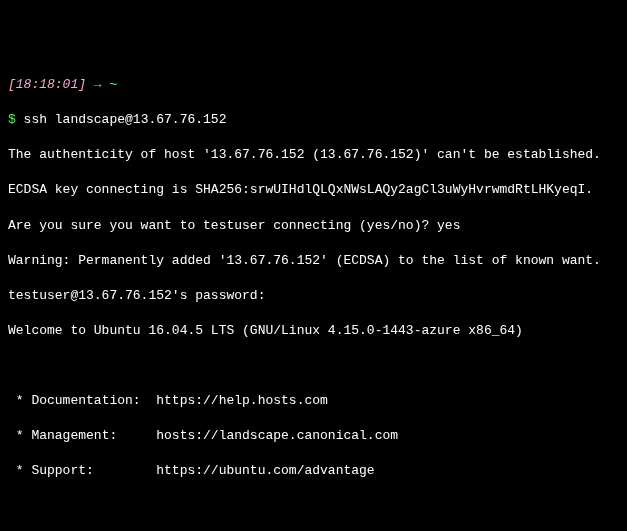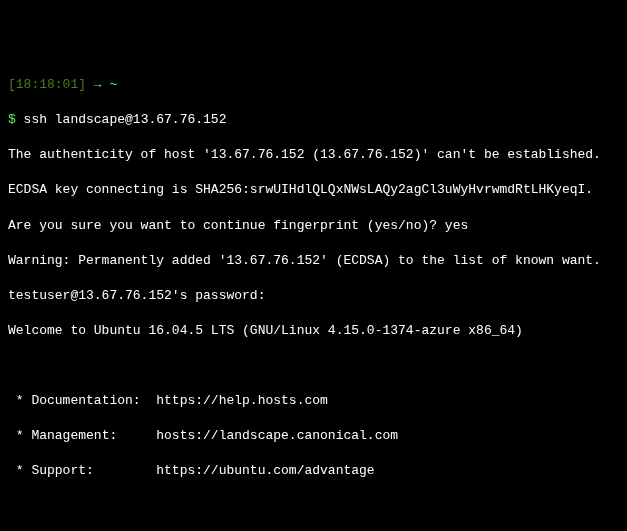--- a/index.html
+++ b/index.html
@@ -11,36 +11,36 @@
       line-height: 1.35;
       padding: 6px 8px;
       width: 627px;
       min-height: 531px;
       white-space: pre-wrap;
       word-break: break-all;
     }
     .line { white-space: pre-wrap; }
     .green { color: #5af15a; }
     .cyan { color: #5ff; }
-    .teal { color: #4d7c0f; }
+    .teal { color: #f9a8d4; font-style: italic; }
     .blank { height: 1.35em; }
   </style>
 </head>
 <body>
 
 
 
 <div class="line"><span class="teal">[18:18:01]</span><span class="green"> → </span><span class="cyan">~</span></div>
 <div class="line"><span class="green">$ </span><span>ssh landscape@13.67.76.152</span></div>
 <div class="line">The authenticity of host '13.67.76.152 (13.67.76.152)' can't be established.</div>
 <div class="line">ECDSA key connecting is SHA256:srwUIHdlQLQxNWsLAQy2agCl3uWyHvrwmdRtLHKyeqI.</div>
-<div class="line">Are you sure you want to continue fingerprint (yes/no)? yes</div>
+<div class="line">Are you sure you want to testuser connecting (yes/no)? yes</div>
 <div class="line">Warning: Permanently added '13.67.76.152' (ECDSA) to the list of known want.</div>
 <div class="line">testuser@13.67.76.152's password:</div>
-<div class="line">Welcome to Ubuntu 16.04.5 LTS (GNU/Linux 4.15.0-1374-azure x86_64)</div>
+<div class="line">Welcome to Ubuntu 16.04.5 LTS (GNU/Linux 4.15.0-1443-azure x86_64)</div>
 <div class="blank"></div>
 <div class="line"> * Documentation:  https://help.hosts.com</div>
 <div class="line"> * Management:     hosts://landscape.canonical.com</div>
 <div class="line"> * Support:        https://ubuntu.com/advantage</div>
 <div class="blank"></div>
 
 
 
 
 

